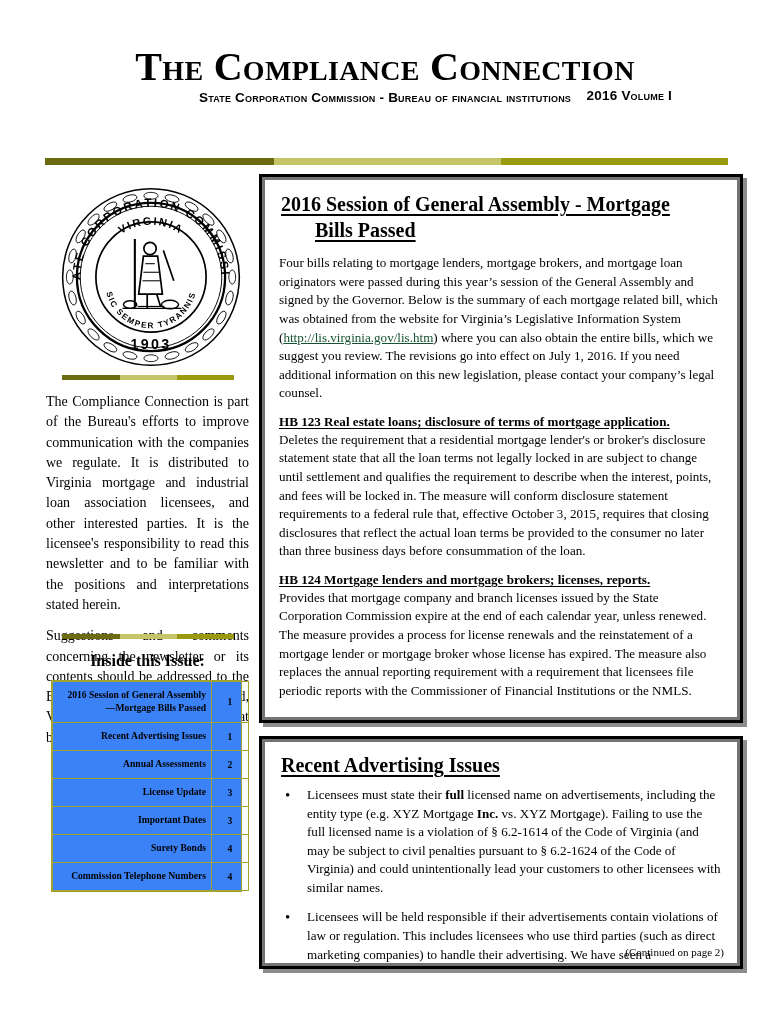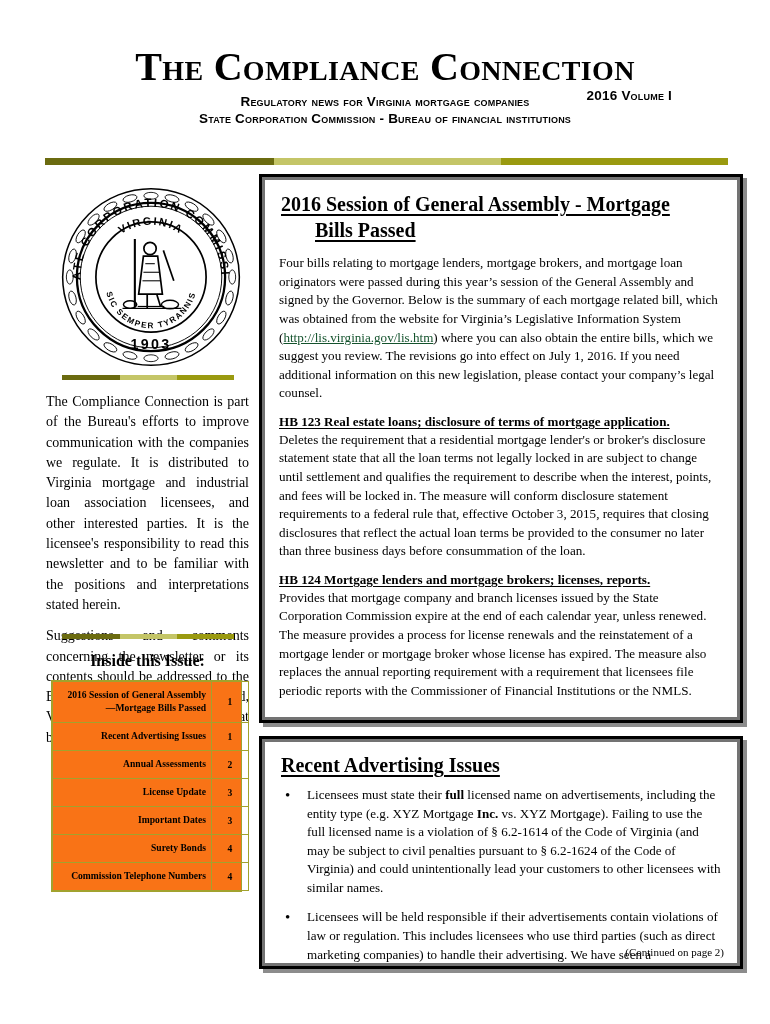--- a/index.html
+++ b/index.html
@@ -134,21 +134,21 @@
   }
 
   
   .toc {
     position: absolute;
     left: 51px;
     top: 680px;
     width: 189px;
     border: 1.5px solid #a2a22e;
     border-collapse: collapse;
-    background: #f97316;
+    background: #3b82f6;
   }
   .toc table {
     width: 100%;
     border-collapse: collapse;
     table-layout: fixed;
   }
   .toc td {
     border: 1px solid #a2a22e;
     font-size: 9.6px;
     font-weight: bold;
@@ -274,21 +274,20 @@
   }
   b.bold { font-weight: bold; }
 </style>
 </head>
 <body>
 
 <div class="page">
 
   <div class="masthead">
     <div class="masthead-title">The Compliance Connection</div>
-    <div class="masthead-sub1">Regulatory news for Virginia mortgage companies</div>
     <div class="masthead-sub2">State Corporation Commission -  Bureau of financial institutions</div>
   </div>
   <div class="masthead-volume">2016 Volume I</div>
 
   <div class="rule rule-top">
     <div class="seg seg1" style="background: rgb(107, 107, 16);"></div>
     <div class="seg seg2" style="background: rgb(196, 197, 103);"></div>
     <div class="seg seg3" style="background: rgb(154, 154, 16);"></div>
   </div>
 

